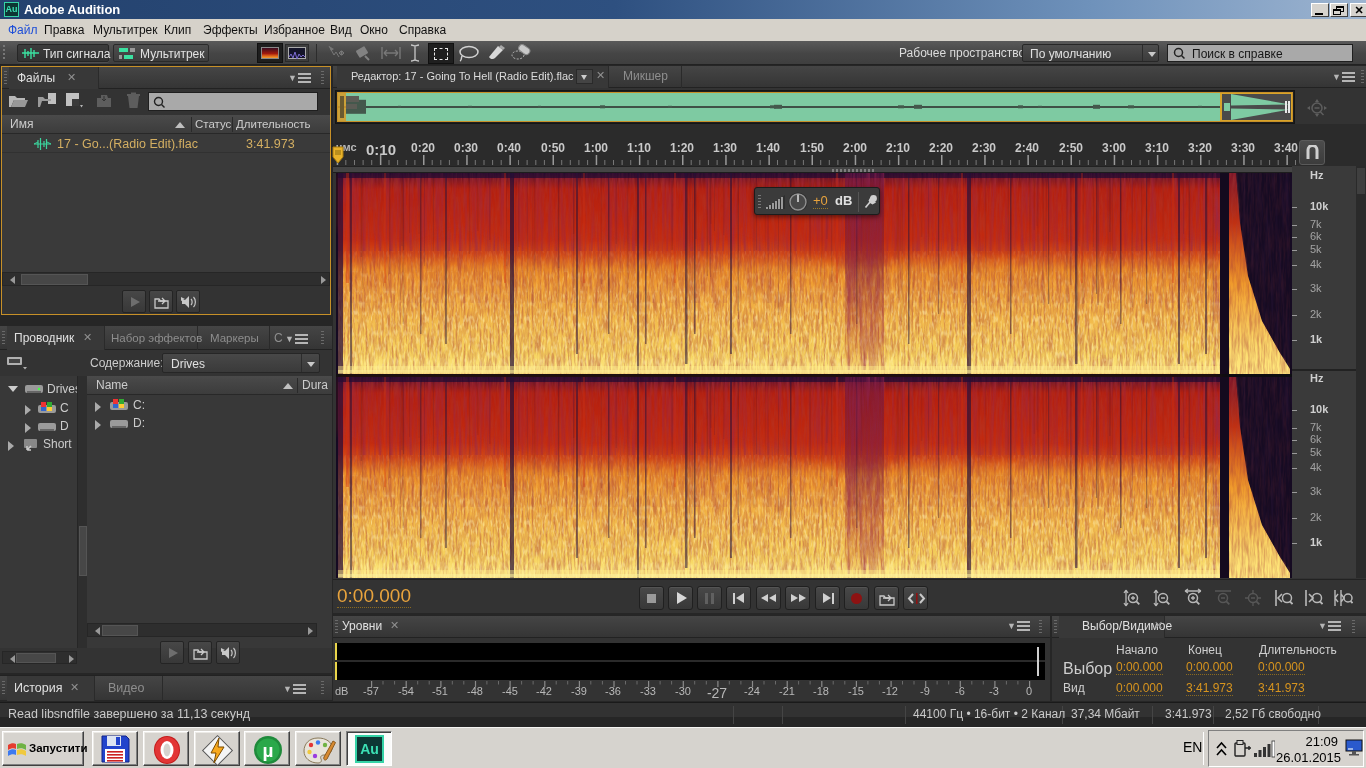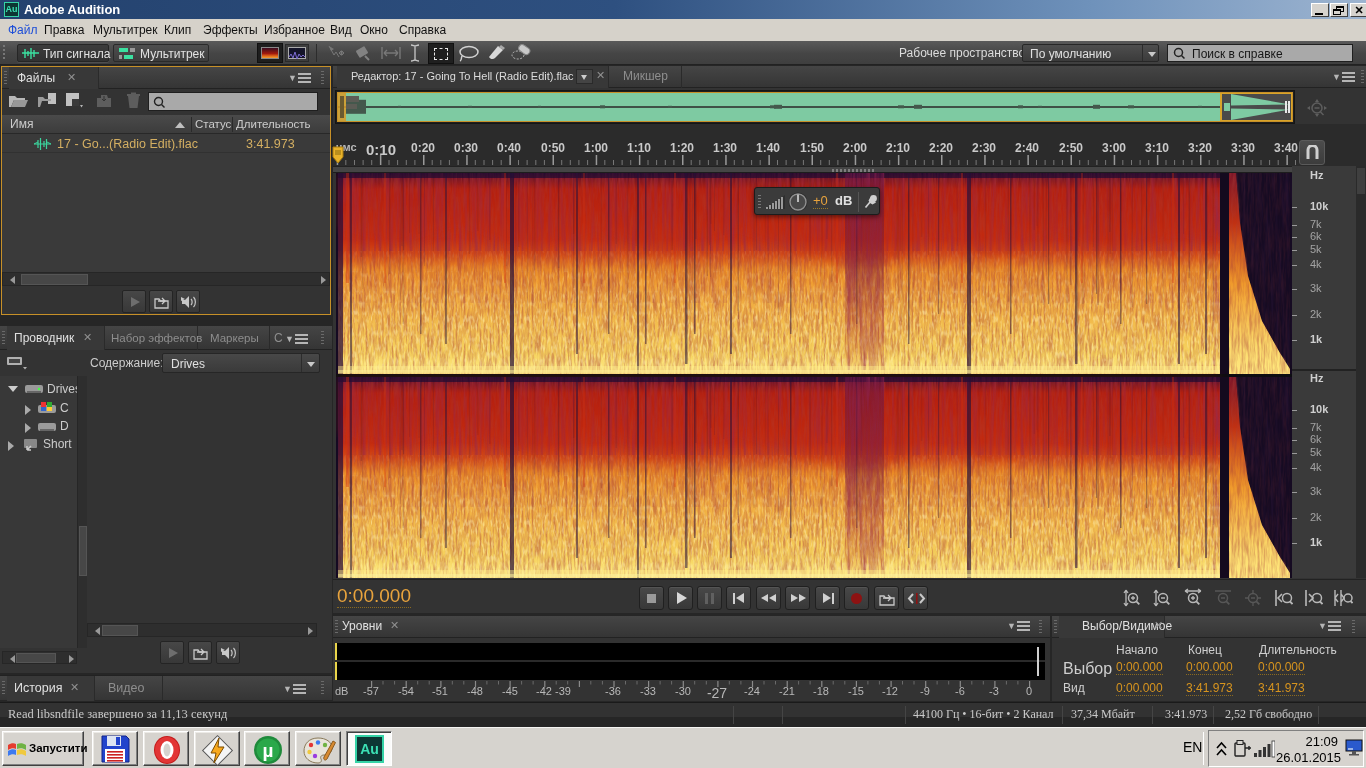--- a/index.html
+++ b/index.html
@@ -272,20 +272,43 @@
           <rect x="2" y="2" width="13" height="9" rx="1" fill="#888"></rect>
           <path d="M5 13 l4 -4 M5 13 l0 -4 M5 13 l4 0" stroke="#ccc" stroke-width="1.5"></path>
         </svg>
   <div class="txt" style="left:43px;top:61px;color:#cccccc;font-size:12px;">Short</div>
  </div>
 
  <div class="abs" style="left:77px;top:50px;width:10px;height:272px;background:#2e2e2e;border-left:1px solid #262626;">
   <div class="abs" style="left:1px;top:150px;width:8px;height:50px;background:#474747;border:1px solid #555;"></div>
  </div>
 
+ <div class="abs" style="left:87px;top:50px;width:245px;height:272px;background:#383838;">
+  <div class="abs" style="left:0;top:0;width:245px;height:19px;background:linear-gradient(#4a4a4a,#3c3c3c);border-bottom:1px solid #282828;">
+   <div class="txt" style="left:9px;top:2px;color:#cccccc;font-size:12px;">Name</div>
+   <div class="abs" style="left:196px;top:7px;width:0;height:0;border:5px solid transparent;border-bottom:6px solid #c0c0c0;border-top:none;"></div>
+   <div class="abs" style="left:210px;top:2px;width:1px;height:15px;background:#2a2a2a;"></div>
+   <div class="txt" style="left:215px;top:2px;color:#cccccc;font-size:12px;">Dura</div>
+  </div>
+  <div class="abs" style="left:8px;top:26px;width:0;height:0;border:5px solid transparent;border-left:6px solid #aaa;"></div>
+  <svg class="abs" style="left:22px;top:22px" width="20" height="15" viewBox="0 0 20 15">
+          <rect x="1" y="4" width="18" height="8" rx="2" fill="#9a9a9a"></rect>
+          <path d="M4 1 l5 0 0 5 -5 0 z" fill="#e33"></path>
+          <path d="M10 1 l5 0 0 5 -5 0 z" fill="#3a3"></path>
+          <path d="M4 6 l5 0 0 4 -5 0 z" fill="#36c"></path>
+          <path d="M10 6 l5 0 0 4 -5 0 z" fill="#fc3"></path>
+        </svg>
+  <div class="txt" style="left:46px;top:22px;color:#cccccc;font-size:12px;">C:</div>
+  <div class="abs" style="left:8px;top:44px;width:0;height:0;border:5px solid transparent;border-left:6px solid #aaa;"></div>
+  <svg class="abs" style="left:22px;top:40px" width="20" height="15" viewBox="0 0 20 15">
+          <rect x="1" y="4" width="18" height="8" rx="2" fill="#9a9a9a"></rect>
+          <rect x="3" y="10" width="14" height="2" fill="#666"></rect>
+        </svg>
+  <div class="txt" style="left:46px;top:40px;color:#cccccc;font-size:12px;">D:</div>
+ </div>
 
  <div class="abs" style="left:87px;top:297px;width:230px;height:14px;background:#2e2e2e;border:1px solid #262626;">
   <div class="abs" style="left:3px;top:3px;width:0;height:0;border:4px solid transparent;border-right:5px solid #999;"></div>
   <div class="abs" style="left:14px;top:1px;width:36px;height:11px;background:#474747;border:1px solid #555;"></div>
   <div class="abs" style="left:220px;top:3px;width:0;height:0;border:4px solid transparent;border-left:5px solid #999;"></div>
  </div>
 
  <div class="abs" style="left:2px;top:325px;width:75px;height:13px;background:#2e2e2e;border:1px solid #262626;">
   <div class="abs" style="left:3px;top:3px;width:0;height:0;border:4px solid transparent;border-right:5px solid #999;"></div>
   <div class="abs" style="left:13px;top:1px;width:40px;height:10px;background:#474747;border:1px solid #555;"></div>
@@ -975,21 +998,21 @@
         <rect x="49.5" y="0" width="1" height="3.5" fill="#6a6a6a"></rect>
         <rect x="38.0" y="0" width="1.2" height="6" fill="#8a8a8a"></rect>
       </svg>
       <div class="txt" style="left:2px;top:69px;color:#b8b8b8;font-size:11px;">dB</div>
       <div class="txt" style="left:24px;top:69px;width:28px;text-align:center;color:#b8b8b8;font-size:11px;">-57</div>
       <div class="txt" style="left:59px;top:69px;width:28px;text-align:center;color:#b8b8b8;font-size:11px;">-54</div>
       <div class="txt" style="left:93px;top:69px;width:28px;text-align:center;color:#b8b8b8;font-size:11px;">-51</div>
       <div class="txt" style="left:128px;top:69px;width:28px;text-align:center;color:#b8b8b8;font-size:11px;">-48</div>
       <div class="txt" style="left:163px;top:69px;width:28px;text-align:center;color:#b8b8b8;font-size:11px;">-45</div>
       <div class="txt" style="left:197px;top:69px;width:28px;text-align:center;color:#b8b8b8;font-size:11px;">-42</div>
-      <div class="txt" style="left:216px;top:69px;width:28px;text-align:center;color:#b8b8b8;font-size:11px;">-39</div>
+      <div class="txt" style="left:232px;top:69px;width:28px;text-align:center;color:#b8b8b8;font-size:11px;">-39</div>
       <div class="txt" style="left:266px;top:69px;width:28px;text-align:center;color:#b8b8b8;font-size:11px;">-36</div>
       <div class="txt" style="left:301px;top:69px;width:28px;text-align:center;color:#b8b8b8;font-size:11px;">-33</div>
       <div class="txt" style="left:336px;top:69px;width:28px;text-align:center;color:#b8b8b8;font-size:11px;">-30</div>
       <div class="txt" style="left:370px;top:69px;width:28px;text-align:center;color:#b8b8b8;font-size:14px;">-27</div>
       <div class="txt" style="left:405px;top:69px;width:28px;text-align:center;color:#b8b8b8;font-size:11px;">-24</div>
       <div class="txt" style="left:440px;top:69px;width:28px;text-align:center;color:#b8b8b8;font-size:11px;">-21</div>
       <div class="txt" style="left:474px;top:69px;width:28px;text-align:center;color:#b8b8b8;font-size:11px;">-18</div>
       <div class="txt" style="left:509px;top:69px;width:28px;text-align:center;color:#b8b8b8;font-size:11px;">-15</div>
       <div class="txt" style="left:543px;top:69px;width:28px;text-align:center;color:#b8b8b8;font-size:11px;">-12</div>
       <div class="txt" style="left:578px;top:69px;width:28px;text-align:center;color:#b8b8b8;font-size:11px;">-9</div>
@@ -1016,21 +1039,21 @@
  <div class="txt" style="left:11px;top:65px;color:#cfcfcf;font-size:12px;">Вид</div>
 
 <div class="txt" style="left:64px;top:44px;color:#d7941e;font-size:12px;border-bottom:1px dotted #8a6a20;">0:00.000</div>
 <div class="txt" style="left:134px;top:44px;color:#d7941e;font-size:12px;border-bottom:1px dotted #8a6a20;">0:00.000</div>
 <div class="txt" style="left:206px;top:44px;color:#d7941e;font-size:12px;border-bottom:1px dotted #8a6a20;">0:00.000</div>
 <div class="txt" style="left:64px;top:65px;color:#d7941e;font-size:12px;border-bottom:1px dotted #8a6a20;">0:00.000</div>
 <div class="txt" style="left:134px;top:65px;color:#d7941e;font-size:12px;border-bottom:1px dotted #8a6a20;">3:41.973</div>
 <div class="txt" style="left:206px;top:65px;color:#d7941e;font-size:12px;border-bottom:1px dotted #8a6a20;">3:41.973</div>
 </div>
 
-<div class="abs" style="left:0;top:702px;width:1366px;height:15px;background:#323232;border-top:1px solid #1a1a1a;font-family:Liberation Serif, serif;">
+<div class="abs" style="left:0;top:702px;width:1366px;height:15px;background:#323232;border-top:1px solid #1a1a1a;">
  <div class="txt" style="left:8px;top:4px;color:#c9c9c9;font-size:12.5px;">Read libsndfile завершено за 11,13 секунд</div>
 
 <div class="abs" style="left:733px;top:3px;width:1px;height:18px;background:#232323;border-right:1px solid #454545;"></div>
 <div class="abs" style="left:782px;top:3px;width:1px;height:18px;background:#232323;border-right:1px solid #454545;"></div>
 <div class="abs" style="left:905px;top:3px;width:1px;height:18px;background:#232323;border-right:1px solid #454545;"></div>
 <div class="abs" style="left:1062px;top:3px;width:1px;height:18px;background:#232323;border-right:1px solid #454545;"></div>
 <div class="abs" style="left:1152px;top:3px;width:1px;height:18px;background:#232323;border-right:1px solid #454545;"></div>
 <div class="abs" style="left:1213px;top:3px;width:1px;height:18px;background:#232323;border-right:1px solid #454545;"></div>
 <div class="abs" style="left:1318px;top:3px;width:1px;height:18px;background:#232323;border-right:1px solid #454545;"></div>
 

